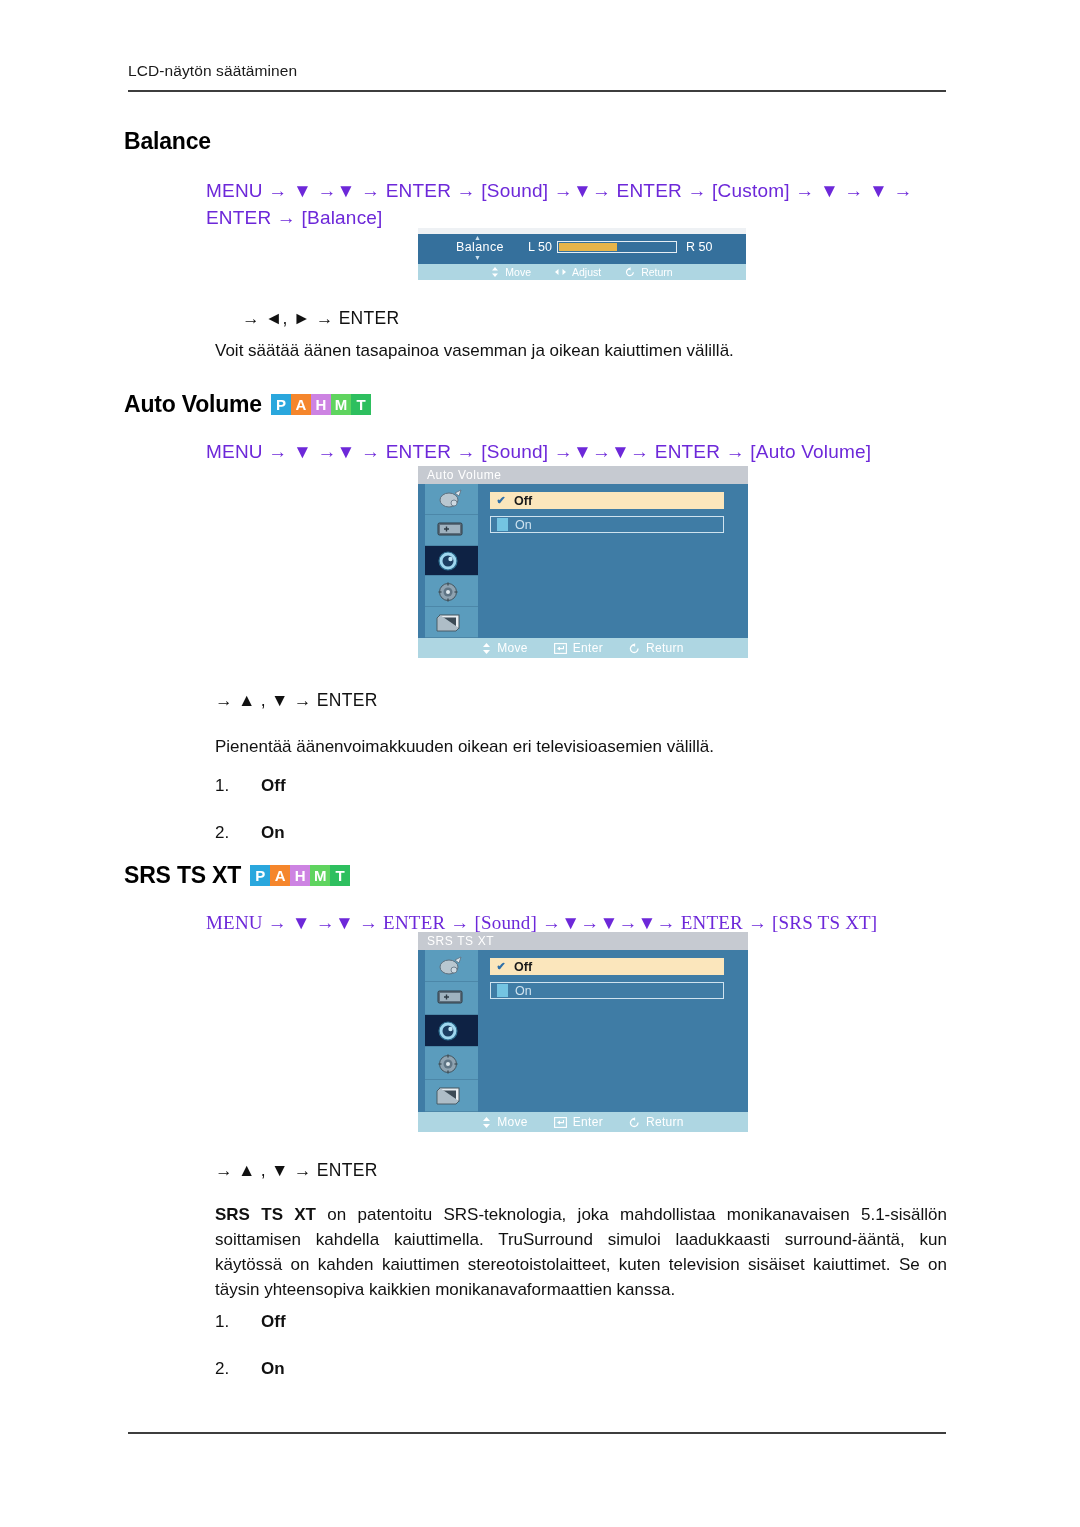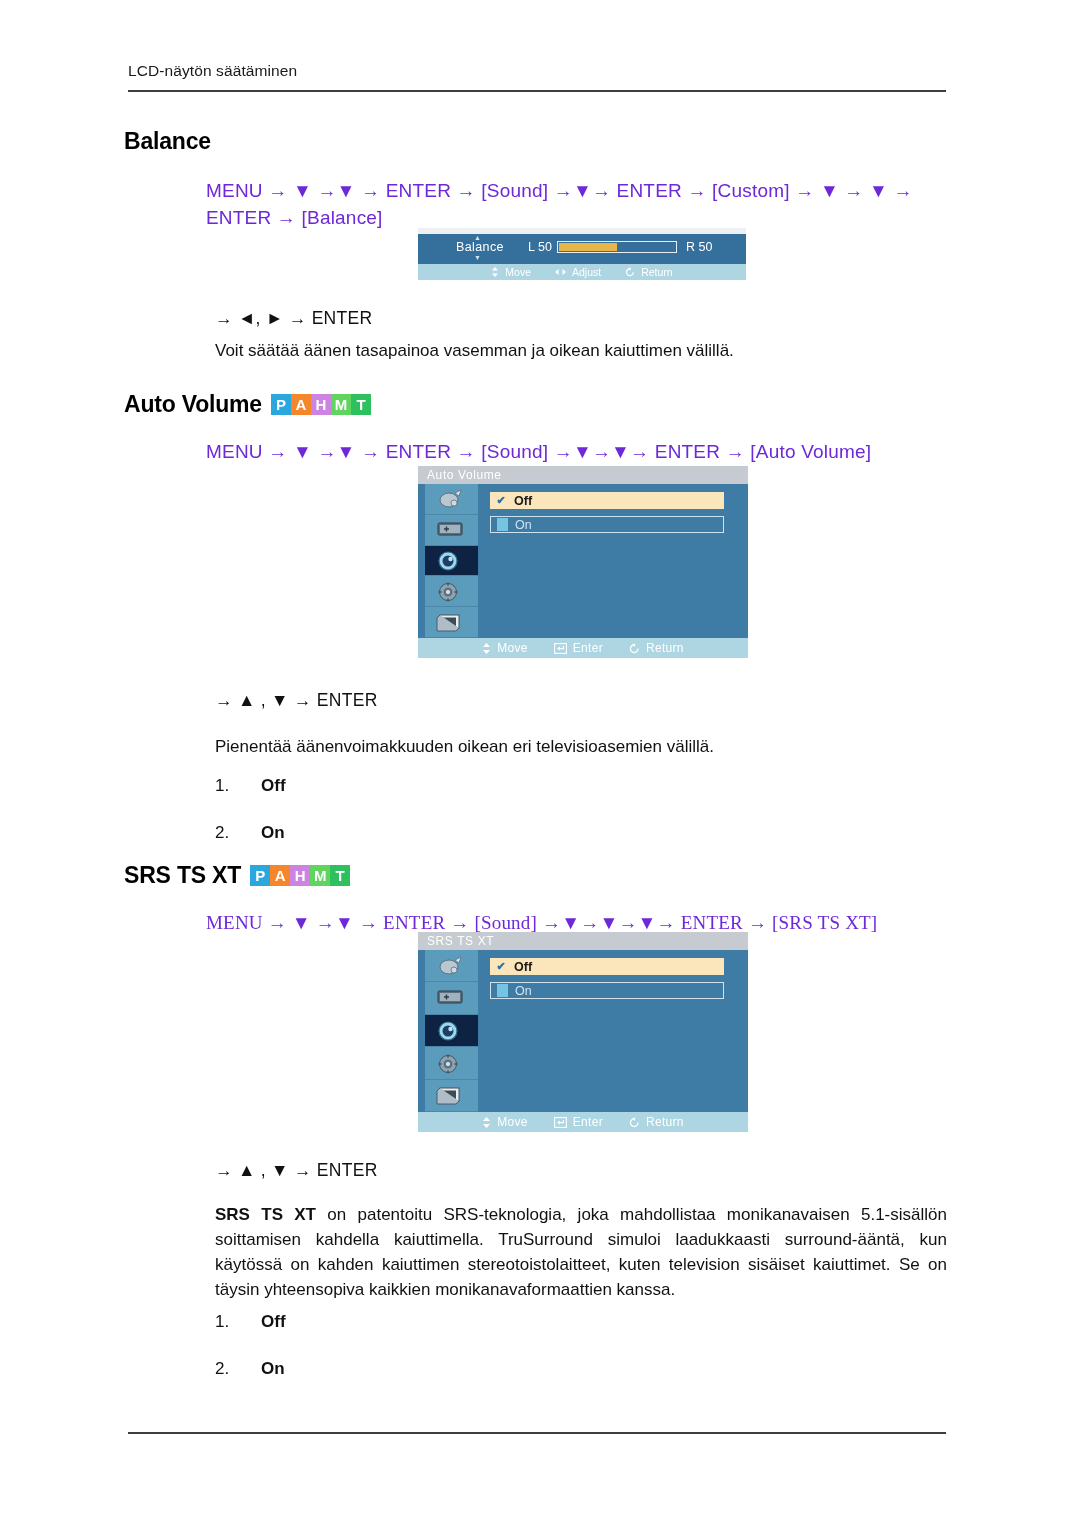--- a/index.html
+++ b/index.html
@@ -353,21 +353,21 @@
           <svg width="10" height="10" viewBox="0 0 10 10">
               <path d="M8.3 5.2A3.4 3.4 0 1 1 5 1.8" fill="none" stroke="#ffffff" stroke-width="1.2"></path>
               <polygon points="5.6,0.2 5.6,3.4 2.8,1.8" fill="#ffffff"></polygon>
             </svg>
         </span>
         <span>Return</span>
       </span>
     </div>
   </div>
 
-  <div class="keyline" style="top:308px;">→ ◄, ► → ENTER</div>
+  <div class="keyline" style="top:308px;margin-left:27px;">→ ◄, ► → ENTER</div>
   <div class="para nojust" style="top:338px;">Voit säätää äänen tasapainoa vasemman ja oikean kaiuttimen välillä.</div>
 
   <div class="h2" style="top:393px;">
     <span class="htext">Auto Volume</span>
     <span class="pahmt">
       <span class="p">P</span>
       <span class="a">A</span>
       <span class="h">H</span>
       <span class="m">M</span>
       <span class="t">T</span>

